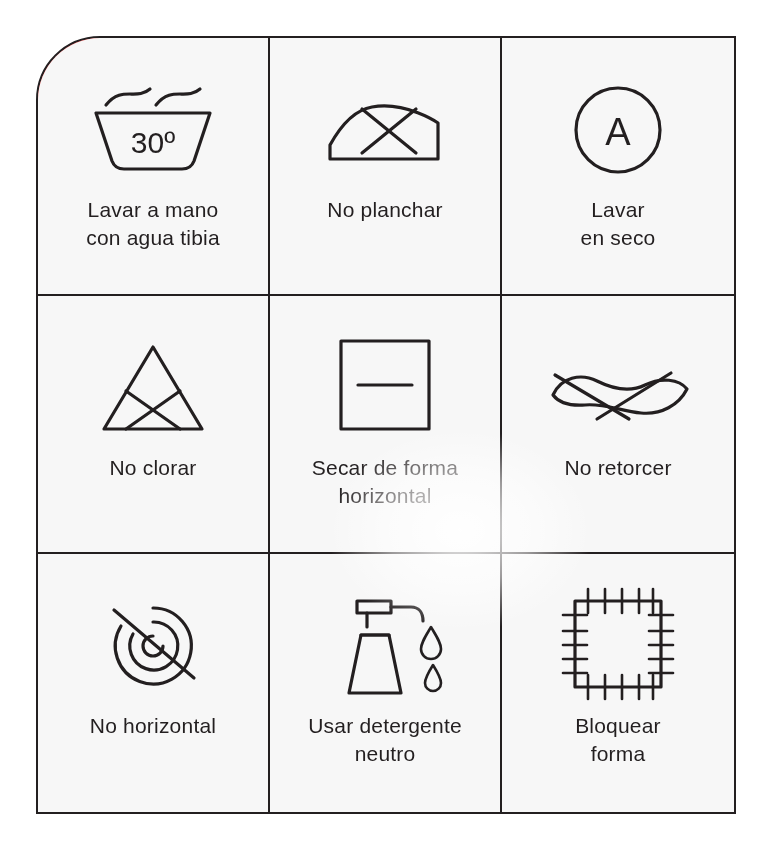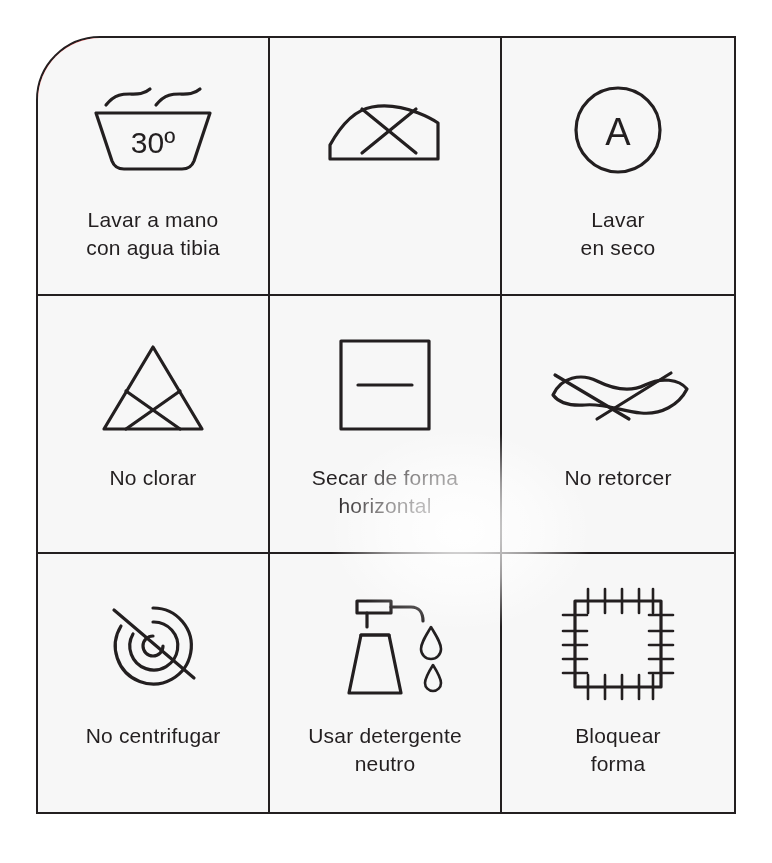--- a/index.html
+++ b/index.html
@@ -52,21 +52,20 @@
 
   .icon-wrap {
     flex: 0 0 auto;
     height: 132px;
     display: flex;
     align-items: center;
     justify-content: center;
     width: 100%;
   }
   .label {
-    margin-top: 10px;
     font-size: 21px;
     line-height: 1.35;
     text-align: center;
     color: #231f20;
     letter-spacing: 0.2px;
     white-space: pre-line;
   }
   svg { display: block; }
   .st { fill: none; stroke: #231f20; stroke-width: 3.2; stroke-linecap: round; stroke-linejoin: round; }
   .st-thin { fill: none; stroke: #231f20; stroke-width: 2.6; stroke-linecap: round; stroke-linejoin: round; }
@@ -104,20 +103,21 @@
     </div>
 
     <div class="cell col2 row1">
       <div class="icon-wrap">
         <svg width="150" height="110" viewBox="0 0 150 110" aria-hidden="true">
           <path class="st" d="M20 84 H128 V48 C128 48, 96 26, 62 32 C44 35, 30 52, 20 70 Z"></path>
           <line class="st" x1="52" y1="34" x2="106" y2="78"></line>
           <line class="st" x1="106" y1="34" x2="52" y2="78"></line>
         </svg>
       </div>
+      <div class="label">No planchar</div>
     </div>
 
     <div class="cell col3 row1">
       <div class="icon-wrap">
         <svg width="150" height="110" viewBox="0 0 150 110" aria-hidden="true">
           <circle class="st" cx="75" cy="55" r="42"></circle>
           <text class="tx" x="75" y="70" font-size="38" text-anchor="middle">A</text>
         </svg>
       </div>
       <div class="label">Lavar
@@ -160,21 +160,21 @@
 
     <div class="cell col1 row3">
       <div class="icon-wrap">
         <svg width="150" height="120" viewBox="0 0 150 120" aria-hidden="true">
           <path class="st" d="M75 22 A38 38 0 1 1 43 40"></path>
           <path class="st" d="M75 36 A24 24 0 1 1 55 48"></path>
           <path class="st" d="M75 50 A10 10 0 1 0 85 60"></path>
           <line class="st" x1="36" y1="24" x2="116" y2="92"></line>
         </svg>
       </div>
-      <div class="label">No centrifugar</div>
+      <div class="label">No horizontal</div>
     </div>
 
     <div class="cell col2 row3">
       <div class="icon-wrap">
         <svg width="160" height="126" viewBox="0 0 160 126" aria-hidden="true">
           <path class="st" d="M52 18 H86 V30 H52 Z"></path>
           <path class="st" d="M62 30 V44"></path>
           <path class="st" d="M86 24 H106 C114 24, 118 30, 118 38"></path>
           <path class="st" d="M44 110 L56 52 H84 L96 110 Z"></path>
           <path class="st" d="M56 52 H84"></path>

